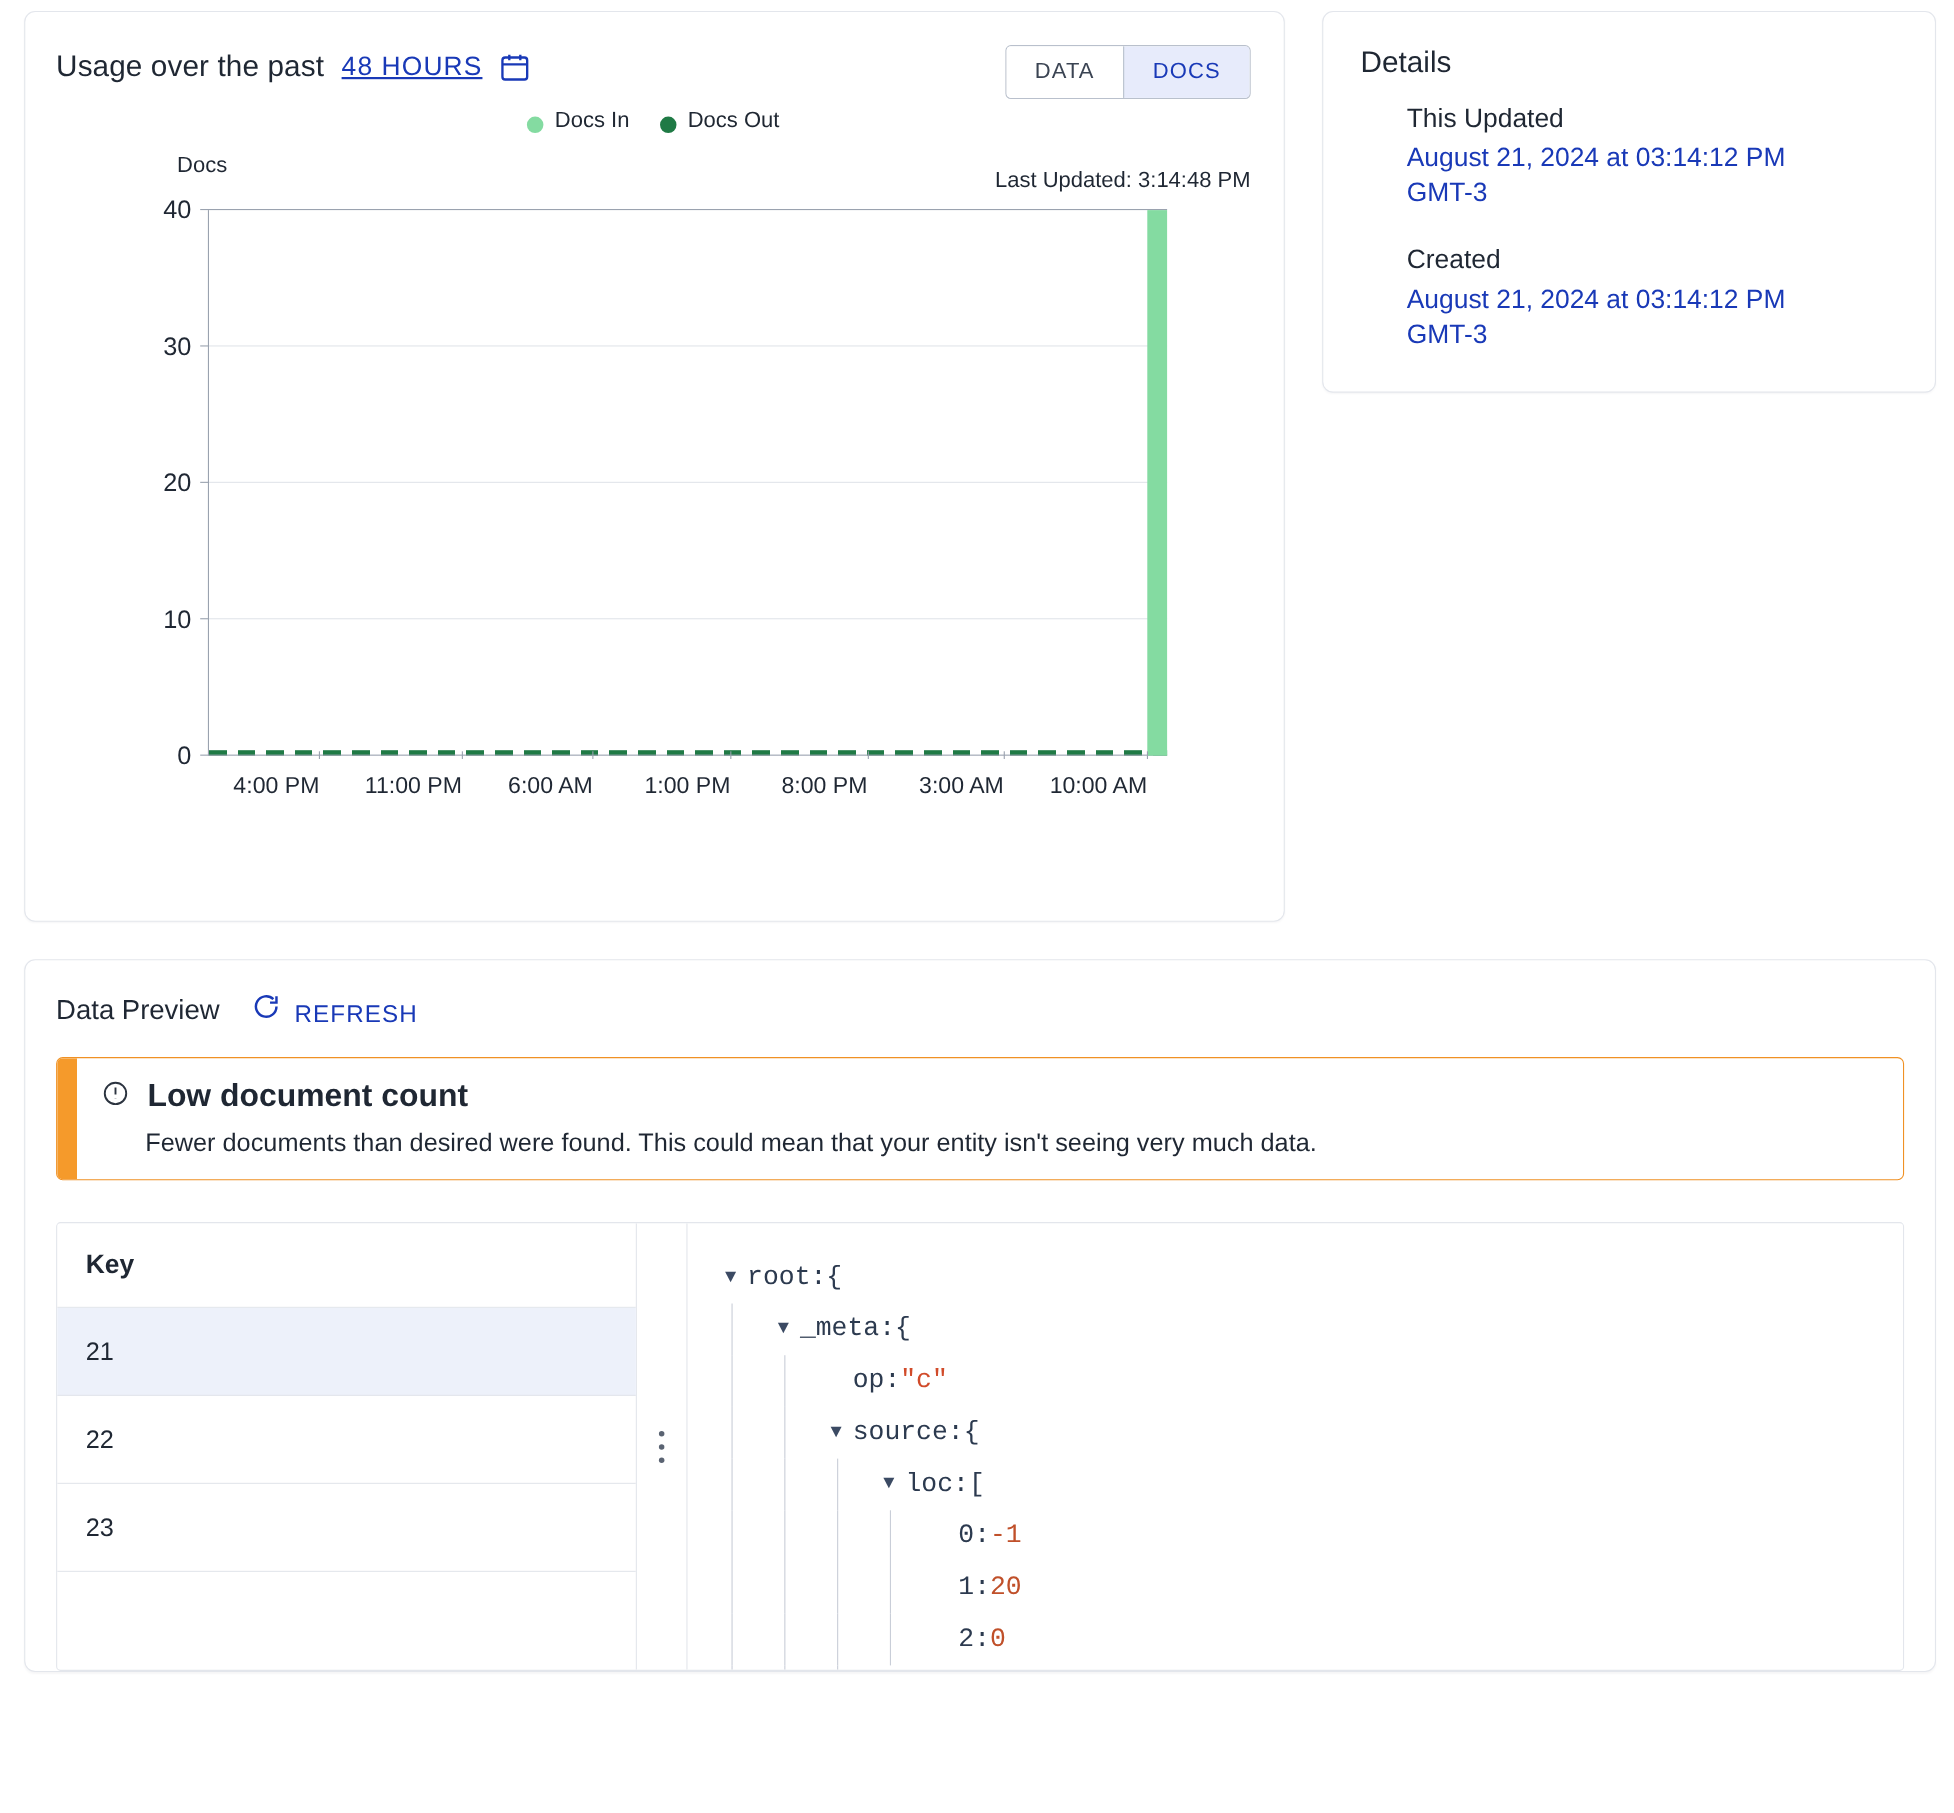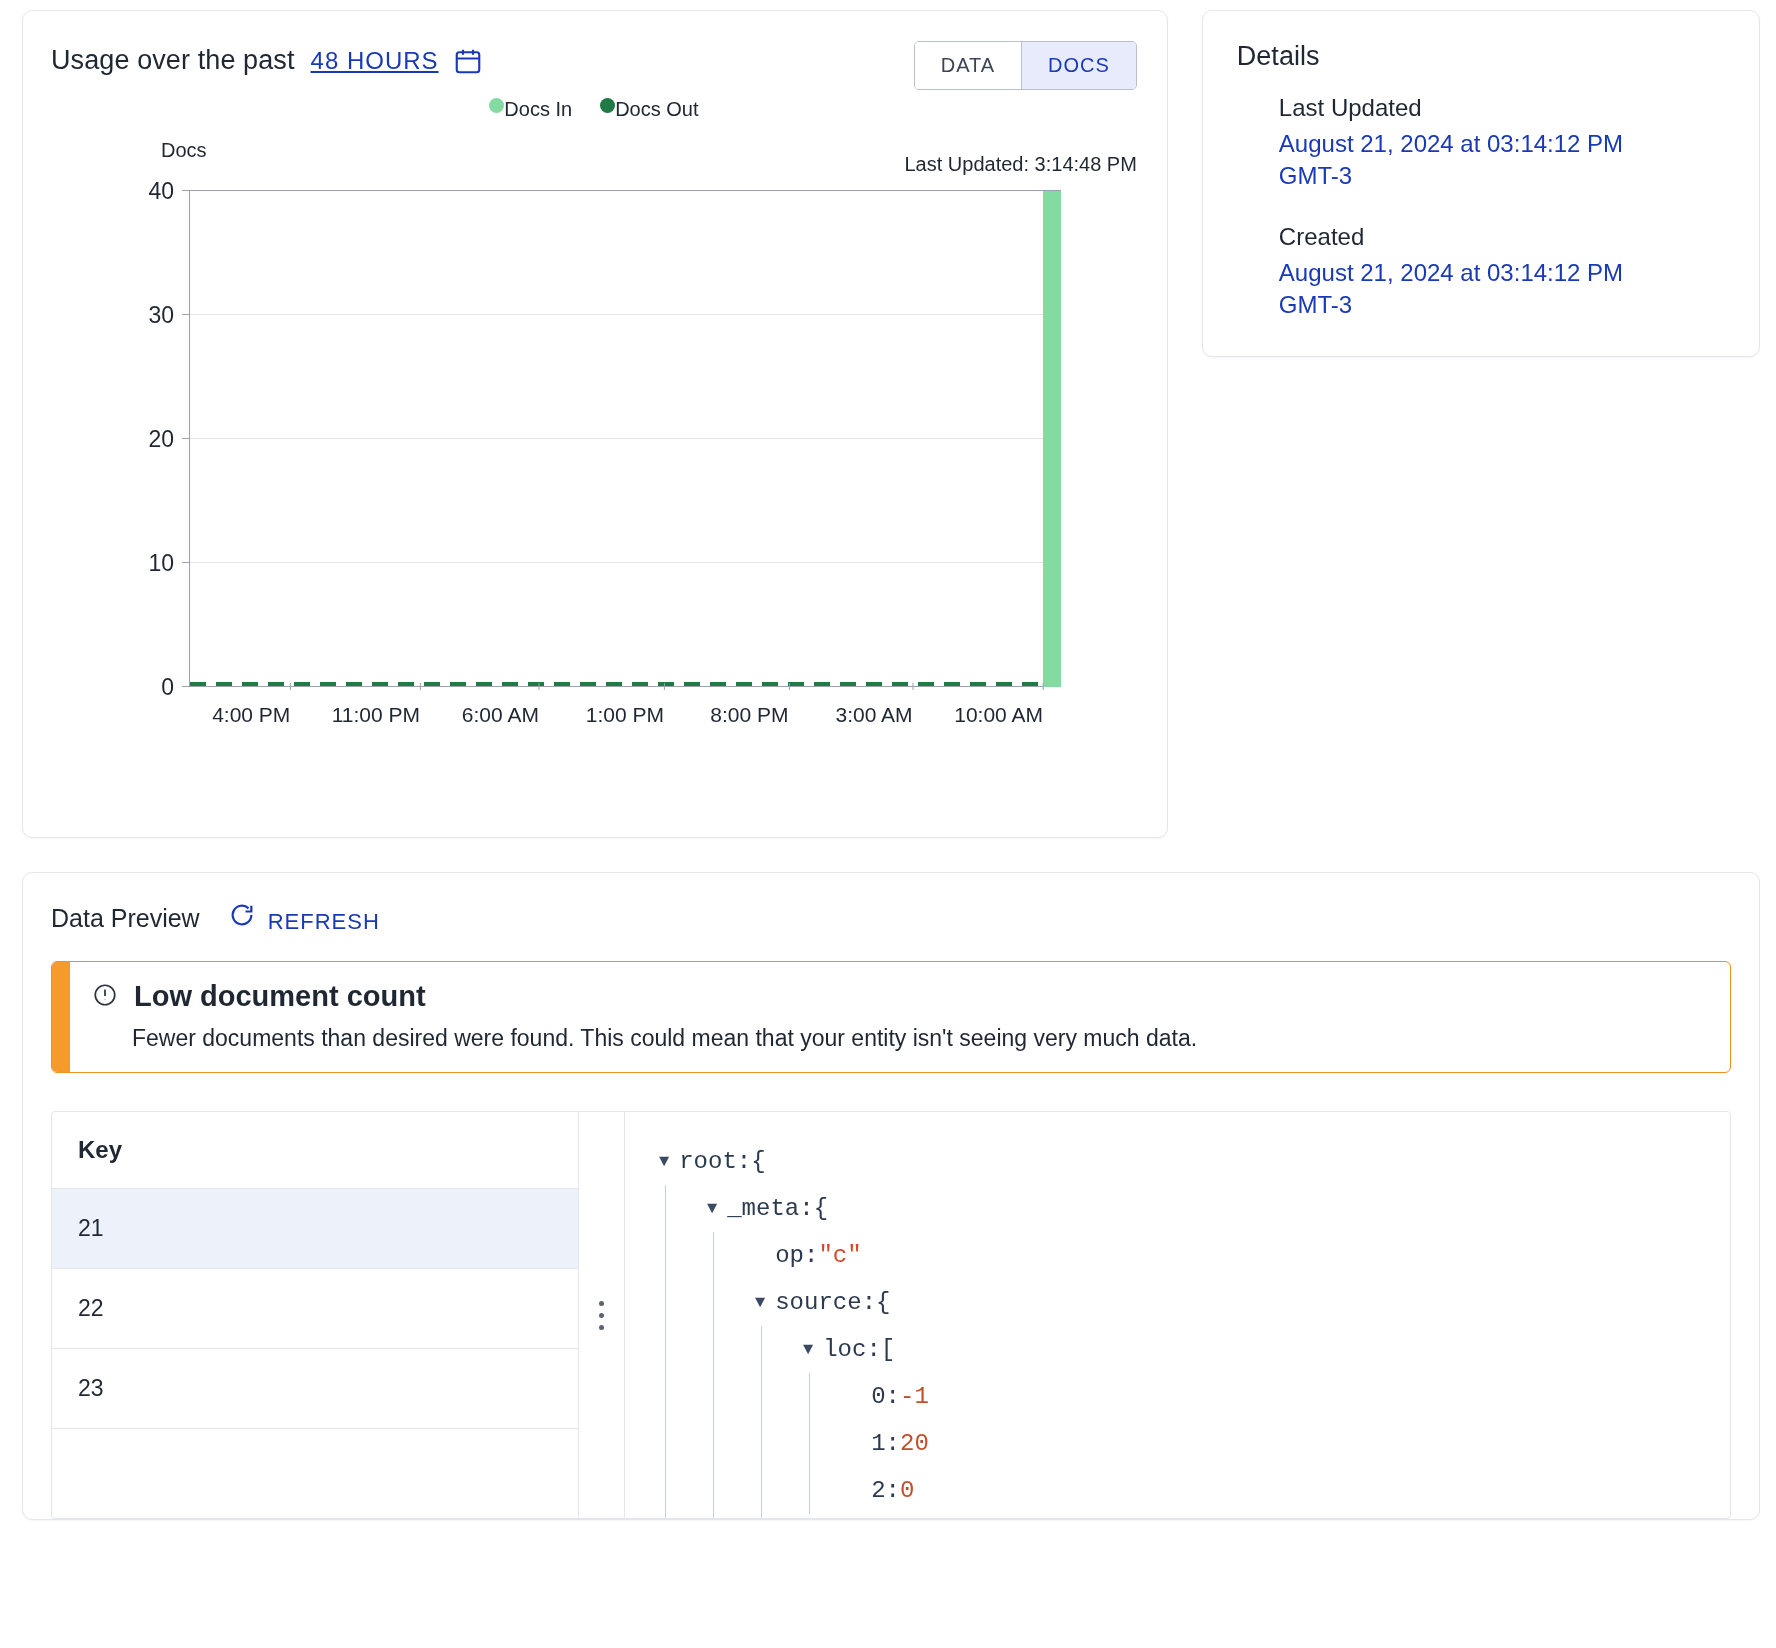--- a/index.html
+++ b/index.html
@@ -39,21 +39,21 @@
   }
   .seg {
     padding: 12px 26px; font-size: 20px; letter-spacing: 1px;
     color: #3b4453; background: #fff; cursor: pointer; border: 0;
     font-family: "Liberation Sans", sans-serif;
   }
   .seg.active { background: #e7ebfb; color: #1939b7; }
   .seg + .seg { border-left: 1px solid #b9c0cc; }
 
   .legend { display: flex; justify-content: center; gap: 28px; margin-top: 22px; }
-  .legend-item { display: flex; align-items: flex-start; font-size: 20px; color: #202833; }
+  .legend-item { display: flex; align-items: flex-end; gap: 10px; font-size: 20px; color: #202833; }
   .dot { width: 15px; height: 15px; border-radius: 50%; display: inline-block; }
 
   .chart-wrap { position: relative; margin-top: 18px; height: 610px; }
   .chart-axis-label { position: absolute; left: 110px; top: 0; font-size: 20px; color: #1f2733; }
   .chart-updated { position: absolute; left: 0; right: 0; top: 14px; text-align: right; font-size: 20px; color: #1f2733; }
 
   .plot {
     position: absolute; left: 138px; right: 76px; top: 52px; bottom: 62px;
     border-left: 1px solid #9aa2af;
   }
@@ -203,21 +203,21 @@
             <div class="xtick" style="left: 78.5714%;">3:00 AM<span class="xtick-line"></span></div>
             <div class="xtick" style="left: 92.8571%;">10:00 AM<span class="xtick-line"></span></div>
           </div>
       </div>
     </div>
 
     <div class="card details-card">
       <div class="details-title">Details</div>
 
       <div class="details-block">
-        <div class="details-label">Last Updated</div>
+        <div class="details-label">This Updated</div>
         <div class="details-value">August 21, 2024 at 03:14:12 PM GMT-3</div>
       </div>
 
       <div class="details-block">
         <div class="details-label">Created</div>
         <div class="details-value">August 21, 2024 at 03:14:12 PM GMT-3</div>
       </div>
     </div>
   </div>
 

